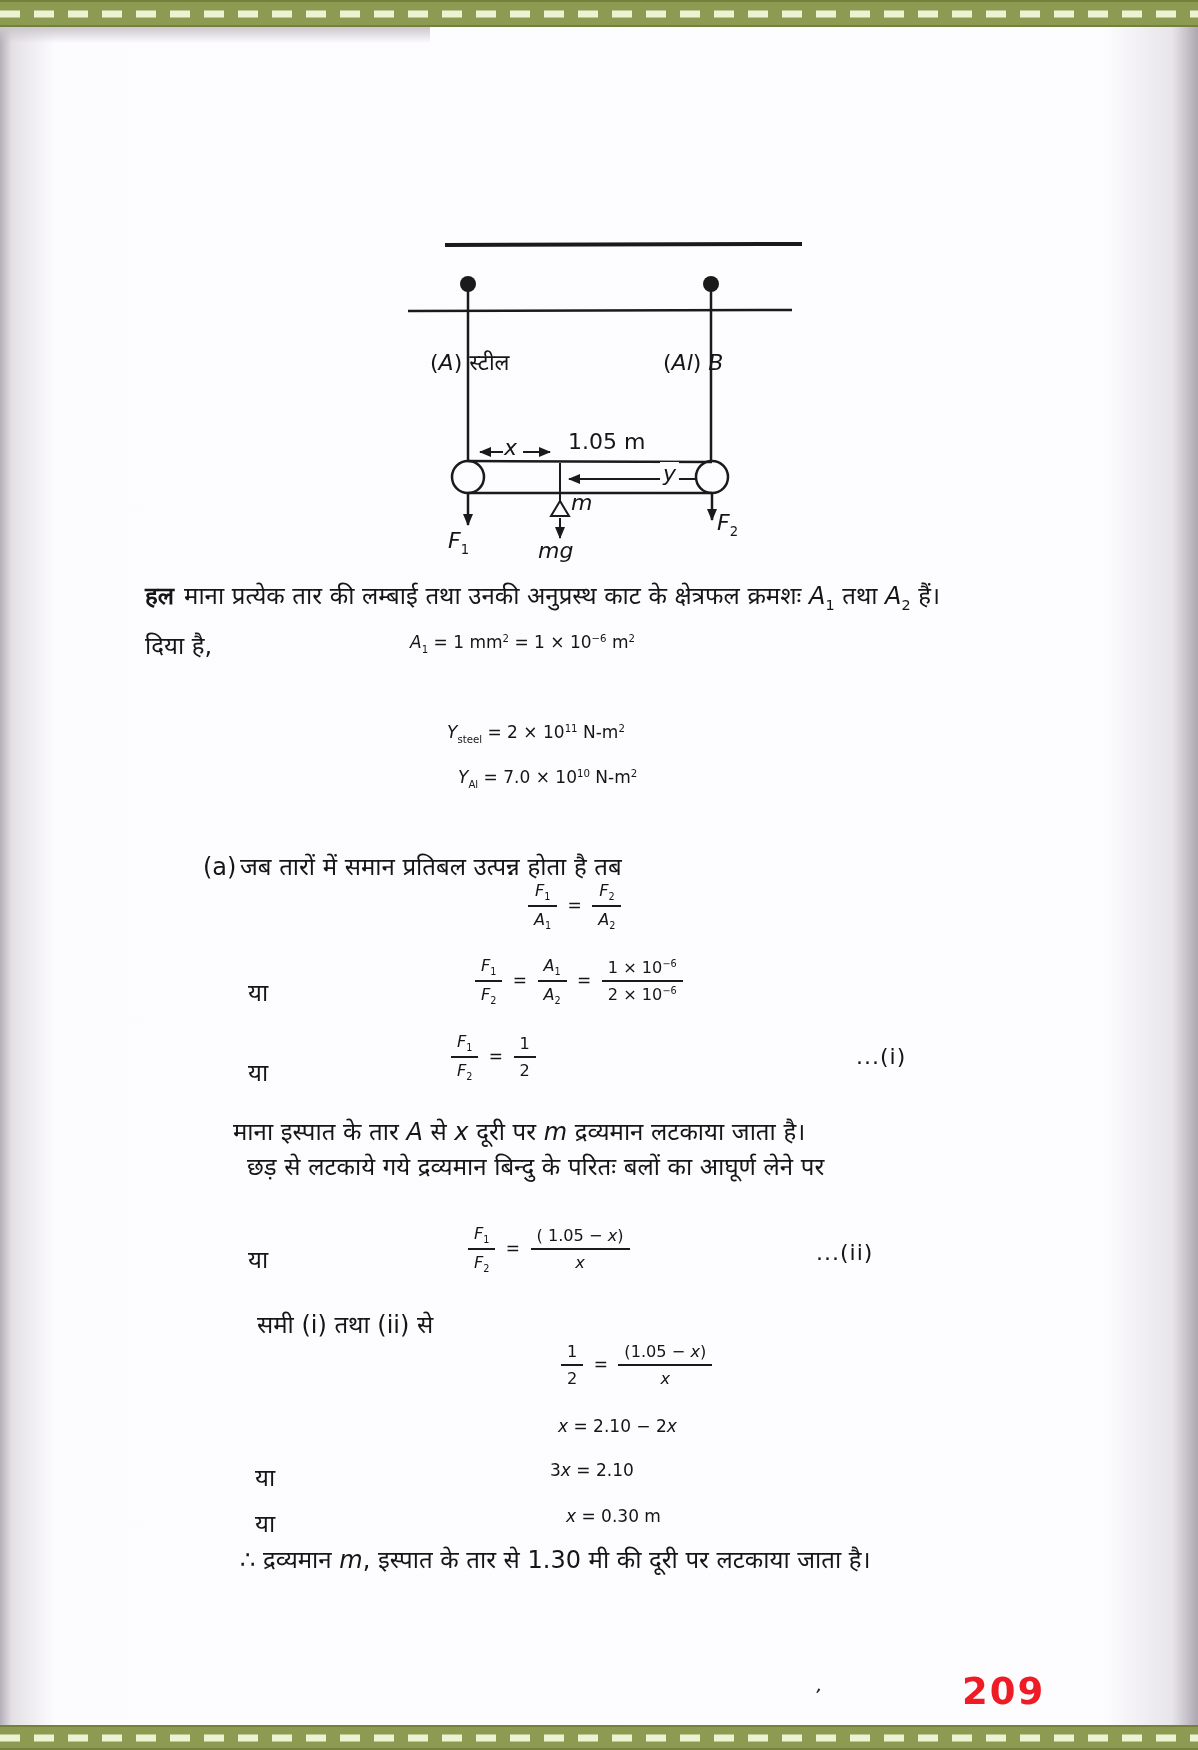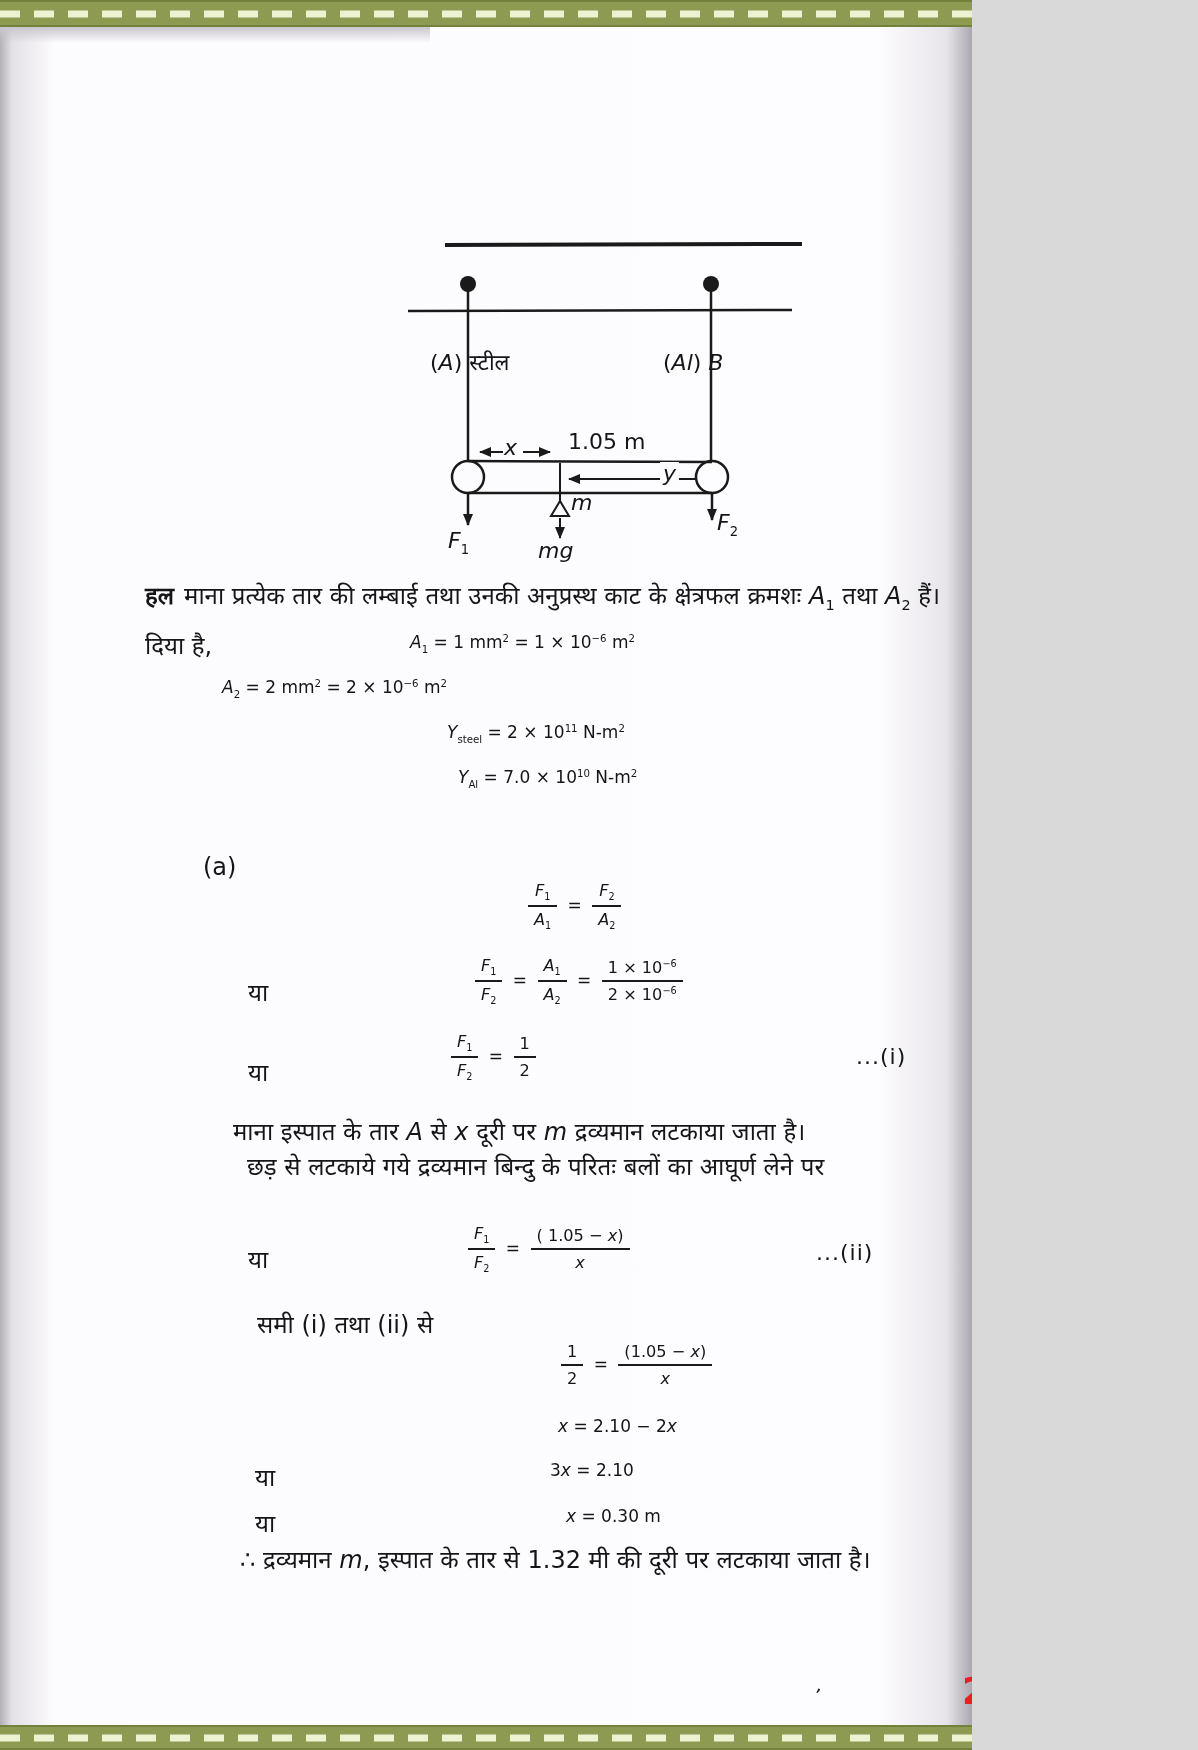--- a/index.html
+++ b/index.html
@@ -1,16 +1,16 @@
 <!DOCTYPE html>
 <html><head>
 <meta charset="utf-8">
 <style>
   html,body{margin:0;padding:0;background:#d9d9d9;}
-  .screen{position:relative;width:972px;height:1750px;overflow:hidden;
+  .screen{position:relative;width:1198px;height:1750px;overflow:hidden;
           background:#fbfafc;font-family:"DejaVu Sans",sans-serif;color:#151517;}
   
   .band{position:absolute;left:0;right:0;height:27px;background:#8d9b52;
         border-top:2px solid #73813c;border-bottom:2px solid #73813c;box-sizing:border-box;}
   .band-top{top:0;}
   .band-bottom{bottom:0;height:25px;}
   .dashes{position:absolute;left:0;right:0;top:50%;height:7px;transform:translateY(-50%);
           background:repeating-linear-gradient(90deg,#edf2d2 0 20px,rgba(255,255,255,0) 20px 34px);}
   
   .sheet{position:absolute;left:0;top:27px;right:0;bottom:25px;
@@ -93,26 +93,26 @@
     <span class="dlbl" style="left:317px;top:276px"><span class="mvar">F</span><span class="msub">2</span></span>
   </div>
 
   <div class="abs hindi" style="left:145px;top:580px">
     <b class="hl">हल</b><span><span class="mtxt">माना प्रत्येक तार की लम्बाई तथा उनकी अनुप्रस्थ काट के क्षेत्रफल क्रमशः </span><span class="mvar">A</span><span class="msub">1</span><span class="mtxt"> तथा </span><span class="mvar">A</span><span class="msub">2</span><span class="mtxt"> हैं।</span></span>
   </div>
 
   <div class="abs hindi" style="left:145px;top:630px">दिया है,</div>
   <div class="abs eq" style="left:410px;top:632px"><span class="mvar">A</span><span class="msub">1</span><span class="mtxt"> = 1 mm</span><span class="msup">2</span><span class="mtxt"> = 1 × 10</span><span class="msup">−6</span><span class="mtxt"> m</span><span class="msup">2</span></div>
 
-  <div class="abs eq" style="left:222px;top:677px"><span class="mvar">A</span><span class="msub">2</span><span class="mtxt"> = 2 mm</span><span class="msup">2</span><span class="mtxt"> = 2 × 10</span><span class="msup">−6</span><span class="mtxt"> m</span><span class="msup">2</span></div>
   <div class="abs eq" style="left:447px;top:722px"><span class="mvar">Y</span><span class="msub">steel</span><span class="mtxt"> = 2 × 10</span><span class="msup">11</span><span class="mtxt"> N-m</span><span class="msup">2</span></div>
   <div class="abs eq" style="left:458px;top:767px"><span class="mvar">Y</span><span class="msub">Al</span><span class="mtxt"> = 7.0 × 10</span><span class="msup">10</span><span class="mtxt"> N-m</span><span class="msup">2</span></div>
 
 
   <div class="abs hindi" style="left:203px;top:851px">(a)</div>
+  <div class="abs hindi" style="left:240px;top:851px">जब तारों में समान प्रतिबल उत्पन्न होता है तब</div>
 
   <div class="abs eq" style="left:523px;top:881px"><span class="frac"><span class="fn"><span class="mvar">F</span><span class="msub">1</span></span><span class="fd"><span class="mvar">A</span><span class="msub">1</span></span></span><span class="mtxt"> = </span><span class="frac"><span class="fn"><span class="mvar">F</span><span class="msub">2</span></span><span class="fd"><span class="mvar">A</span><span class="msub">2</span></span></span></div>
 
   <div class="abs ya" style="left:248px;top:975px">या</div>
   <div class="abs eq" style="left:470px;top:956px"><span class="frac"><span class="fn"><span class="mvar">F</span><span class="msub">1</span></span><span class="fd"><span class="mvar">F</span><span class="msub">2</span></span></span><span class="mtxt"> = </span><span class="frac"><span class="fn"><span class="mvar">A</span><span class="msub">1</span></span><span class="fd"><span class="mvar">A</span><span class="msub">2</span></span></span><span class="mtxt"> = </span><span class="frac"><span class="fn"><span class="mtxt">1 × 10</span><span class="msup">−6</span></span><span class="fd"><span class="mtxt">2 × 10</span><span class="msup">−6</span></span></span></div>
 
   <div class="abs ya" style="left:248px;top:1055px">या</div>
   <div class="abs eq" style="left:446px;top:1032px"><span class="frac"><span class="fn"><span class="mvar">F</span><span class="msub">1</span></span><span class="fd"><span class="mvar">F</span><span class="msub">2</span></span></span><span class="mtxt"> = </span><span class="frac"><span class="fn"><span class="mtxt">1</span></span><span class="fd"><span class="mtxt">2</span></span></span></div>
   <div class="abs eqno" style="left:856px;top:1044px">...(i)</div>
 
@@ -128,21 +128,21 @@
 
   <div class="abs eq" style="left:556px;top:1342px"><span class="frac"><span class="fn"><span class="mtxt">1</span></span><span class="fd"><span class="mtxt">2</span></span></span><span class="mtxt"> = </span><span class="frac"><span class="fn"><span class="mtxt">(1.05 − </span><span class="mvar">x</span><span class="mtxt">)</span></span><span class="fd"><span class="mvar">x</span></span></span></div>
   <div class="abs eq" style="left:558px;top:1416px"><span class="mvar">x</span><span class="mtxt"> = 2.10 − 2</span><span class="mvar">x</span></div>
 
   <div class="abs ya" style="left:255px;top:1460px">या</div>
   <div class="abs eq" style="left:550px;top:1460px"><span class="mtxt">3</span><span class="mvar">x</span><span class="mtxt"> = 2.10</span></div>
 
   <div class="abs ya" style="left:255px;top:1506px">या</div>
   <div class="abs eq" style="left:566px;top:1506px"><span class="mvar">x</span><span class="mtxt"> = 0.30 m</span></div>
 
-  <div class="abs hindi" style="left:240px;top:1544px"><span class="mtxt">∴ द्रव्यमान </span><span class="mvar">m</span><span class="mtxt">, इस्पात के तार से 1.32 मी की दूरी पर लटकाया जाता है।</span></div>
+  <div class="abs hindi" style="left:240px;top:1544px"><span class="mtxt">∴ द्रव्यमान </span><span class="mvar">m</span><span class="mtxt">, इस्पात के तार से 1.30 मी की दूरी पर लटकाया जाता है।</span></div>
 
   <span class="artifact">’</span>
   <div class="pageno">209</div>
 
   <div class="band band-bottom">
     <div class="dashes"></div>
   </div>
 </div>
 
 </body></html>

